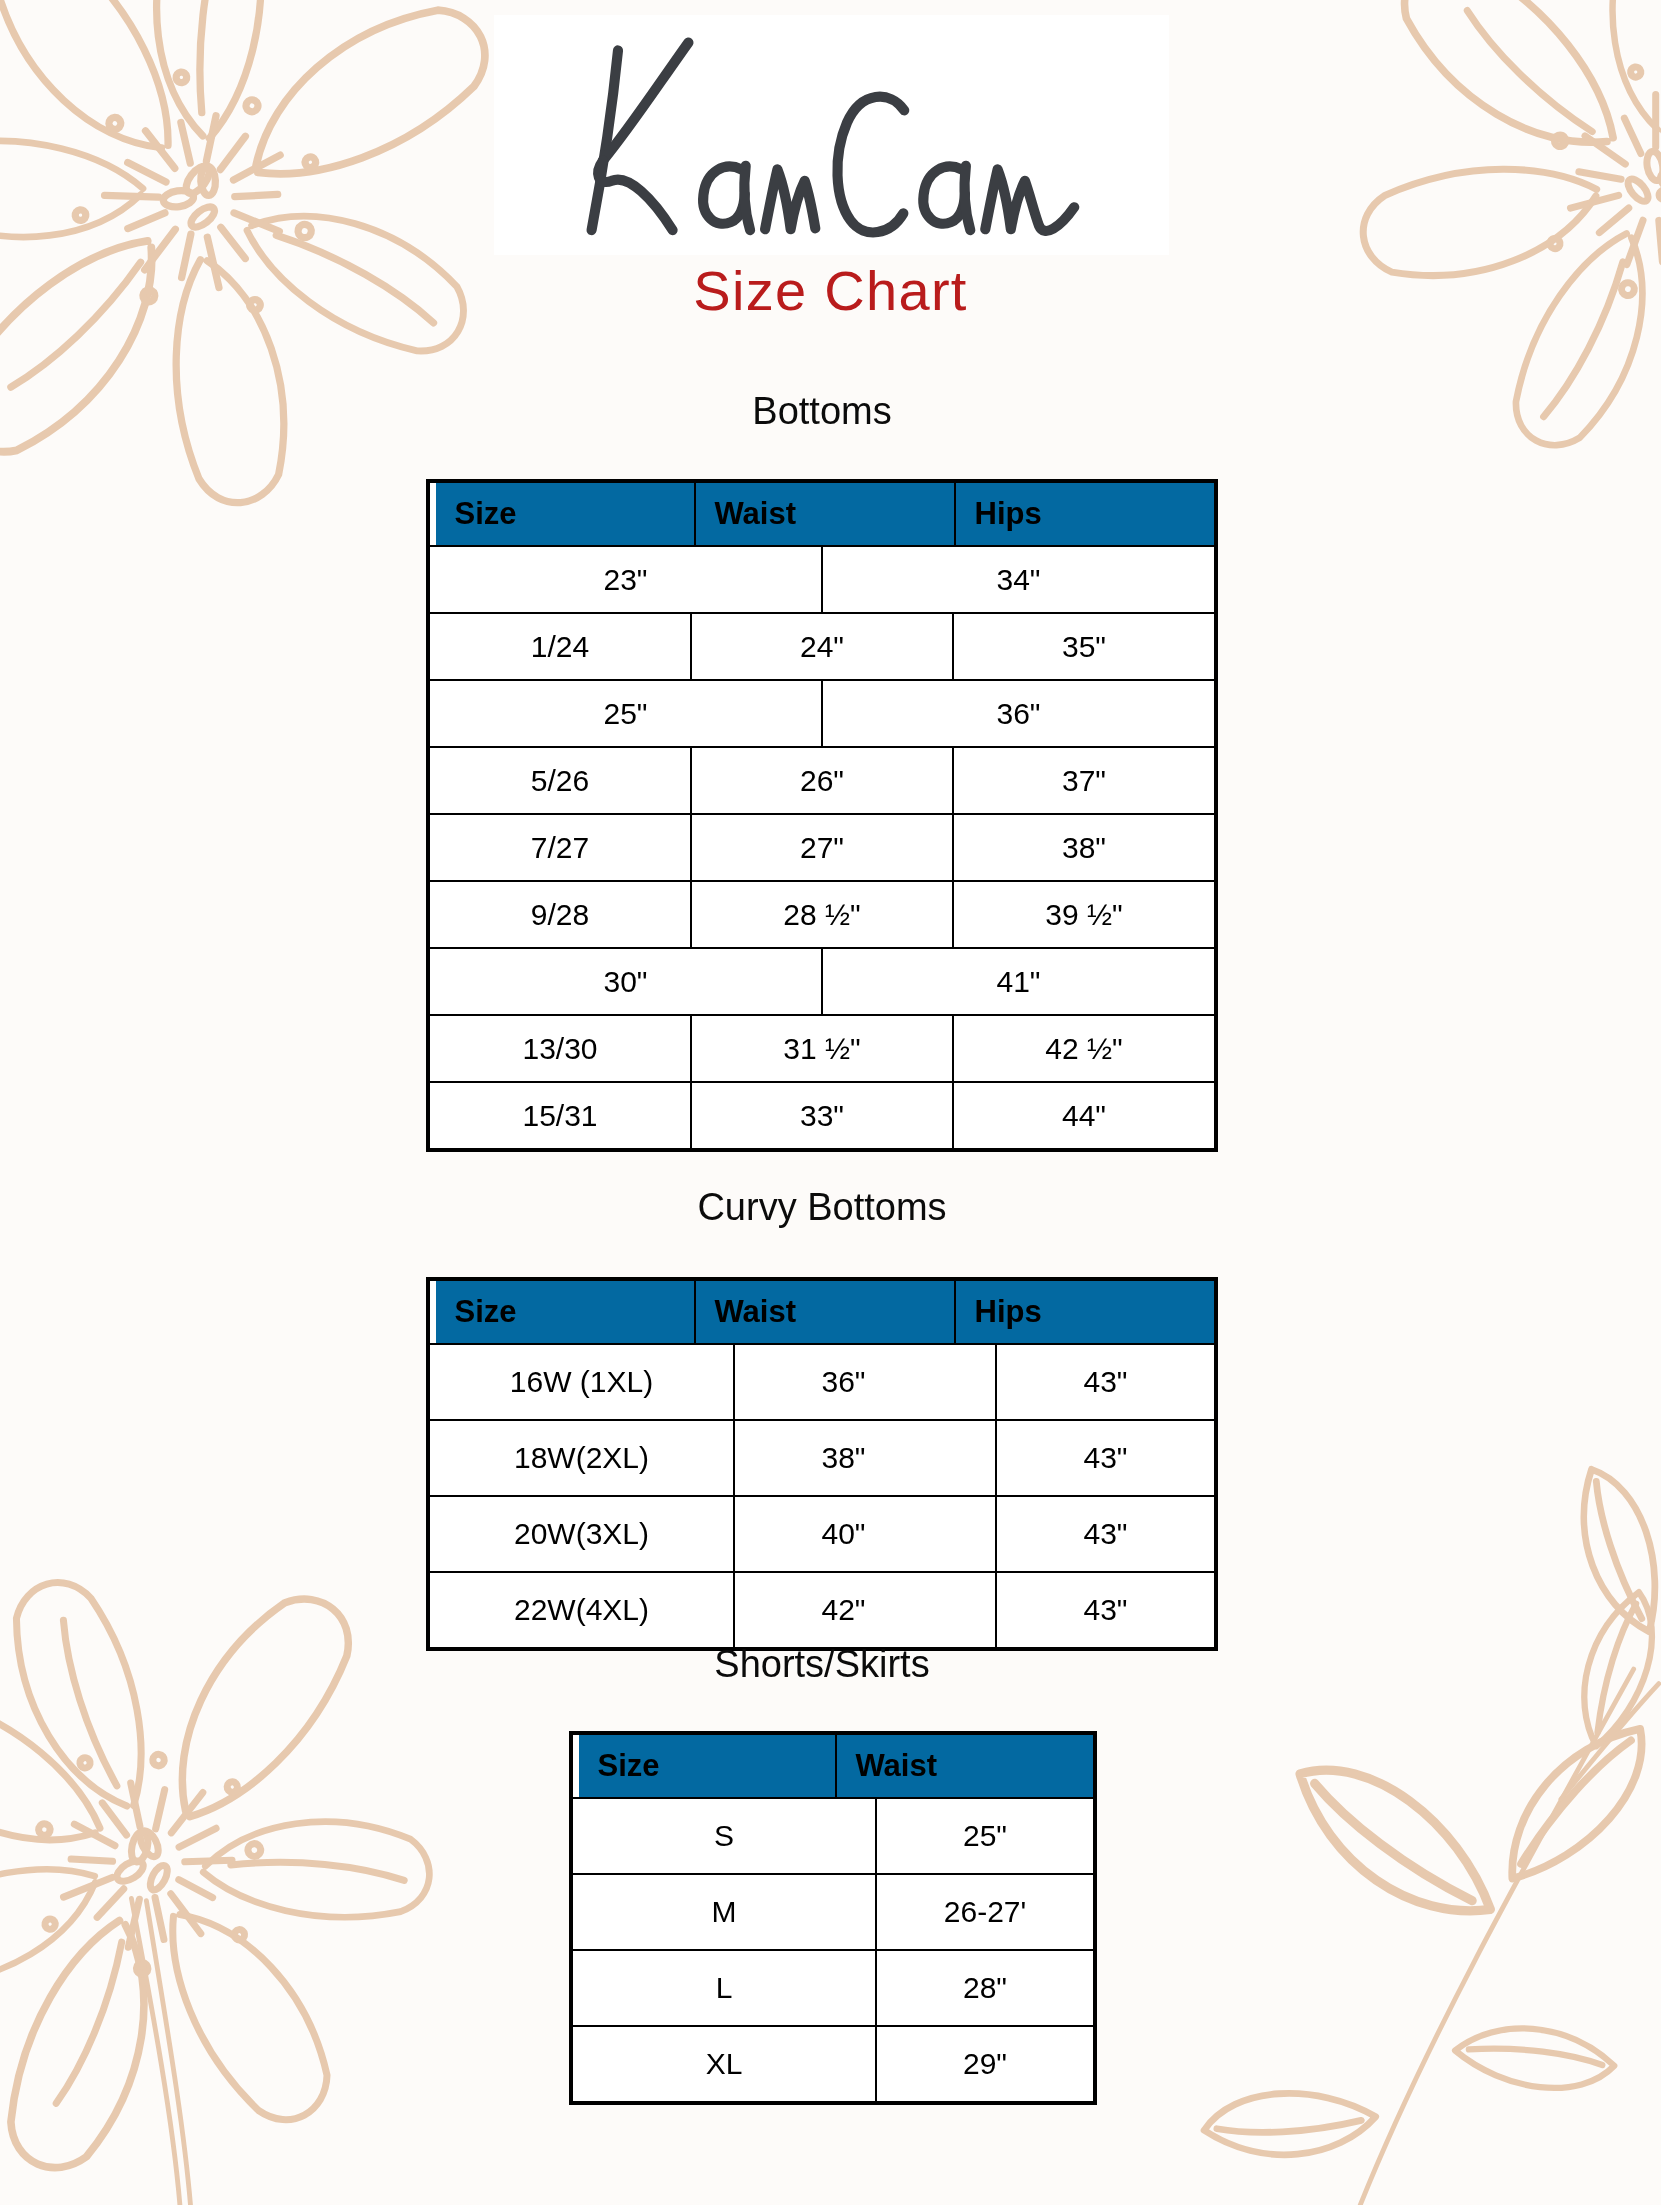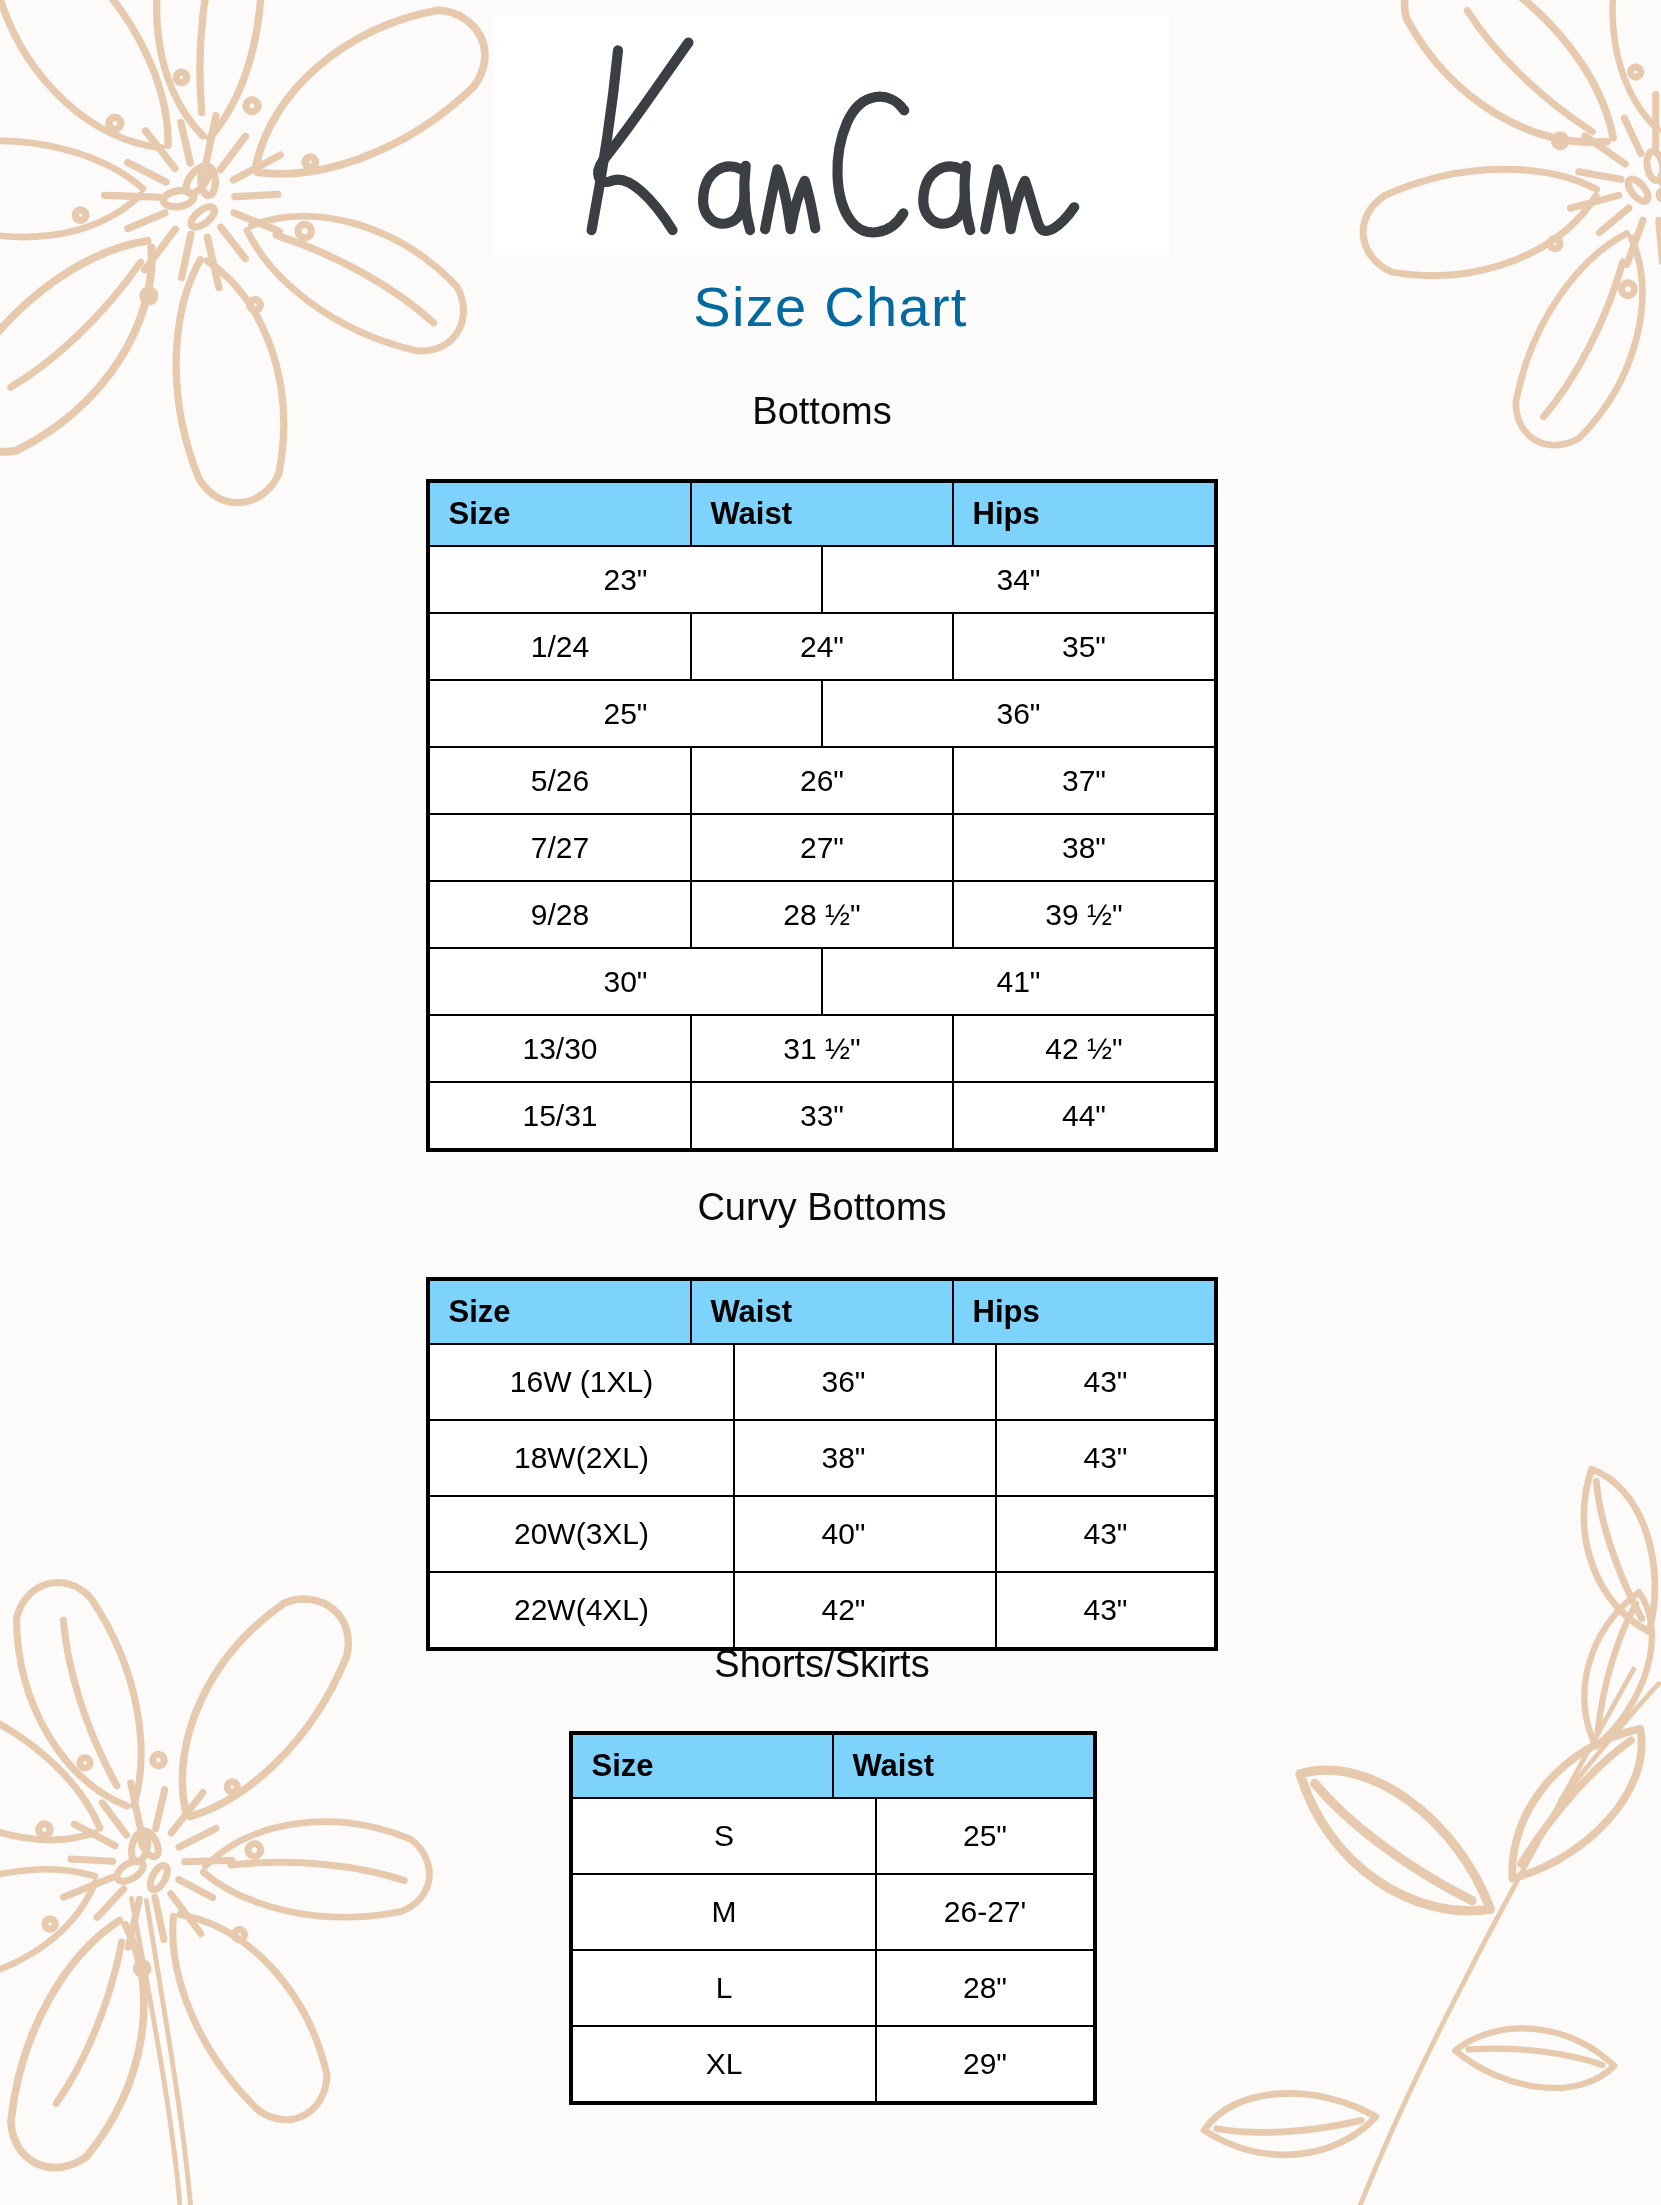--- a/index.html
+++ b/index.html
@@ -17,41 +17,41 @@
     position:absolute; left:0; top:0; width:1661px; height:2205px;
     z-index:0; pointer-events:none;
   }
   .logo-box {
     position:absolute; left:494px; top:15.4px; width:675px; height:240px;
     background:#ffffff; z-index:1;
   }
   .logo-svg { position:absolute; left:520px; top:24px; width:617px; height:229px; z-index:2; }
   .page-title {
     position:absolute; left:0; top:258px; width:1661px; z-index:2;
-    text-align:center; font-size:56px; font-weight:500; letter-spacing:1.3px; color:#0369a1;margin-top:16px;
+    text-align:center; font-size:56px; font-weight:500; letter-spacing:1.3px; color:#b91c1c;
   }
   .section-title {
     position:absolute; left:426px; width:792px; z-index:2;
     text-align:center; font-size:38px; font-weight:500; color:#0b0b0b;
   }
   #title-bottoms { top:390px; }
   #title-curvy   { top:1186px; }
   #title-shorts  { top:1643px; }
 
   .tbl {
     position:absolute; z-index:2; background:#ffffff;
     border:4.4px solid #000; display:flex; flex-direction:column;
   }
   #tbl-bottoms { left:426px;  top:479px; width:792px; }
   #tbl-curvy   { left:426px;  top:1277px; width:792px; }
   #tbl-shorts  { left:569px; top:1731px; width:528px; }
 
   .tr { display:flex; border-top:2.6px solid #000; }
   .tr:first-child { border-top:none; }
-  .thead { background:#7dd3fc; }
+  .thead { background:#0369a1;margin-left:6px; }
   .th, .td { flex:1 1 0; min-width:0; border-left:2.6px solid #000; display:flex; align-items:center; }
   .th:first-child, .td:first-child { border-left:none; }
   .th { height:62px; padding-left:18.5px; font-size:31px; font-weight:700; }
   .td { height:62px; justify-content:center; font-size:30px; font-weight:400; }
   #tbl-bottoms .td { height:65px; }
   #tbl-curvy .td, #tbl-shorts .td { height:74px;margin-left:43px; }
 
   .floral { fill:none; stroke:#e7c9ae; stroke-linecap:round; stroke-linejoin:round; }
 </style>
 </head>

